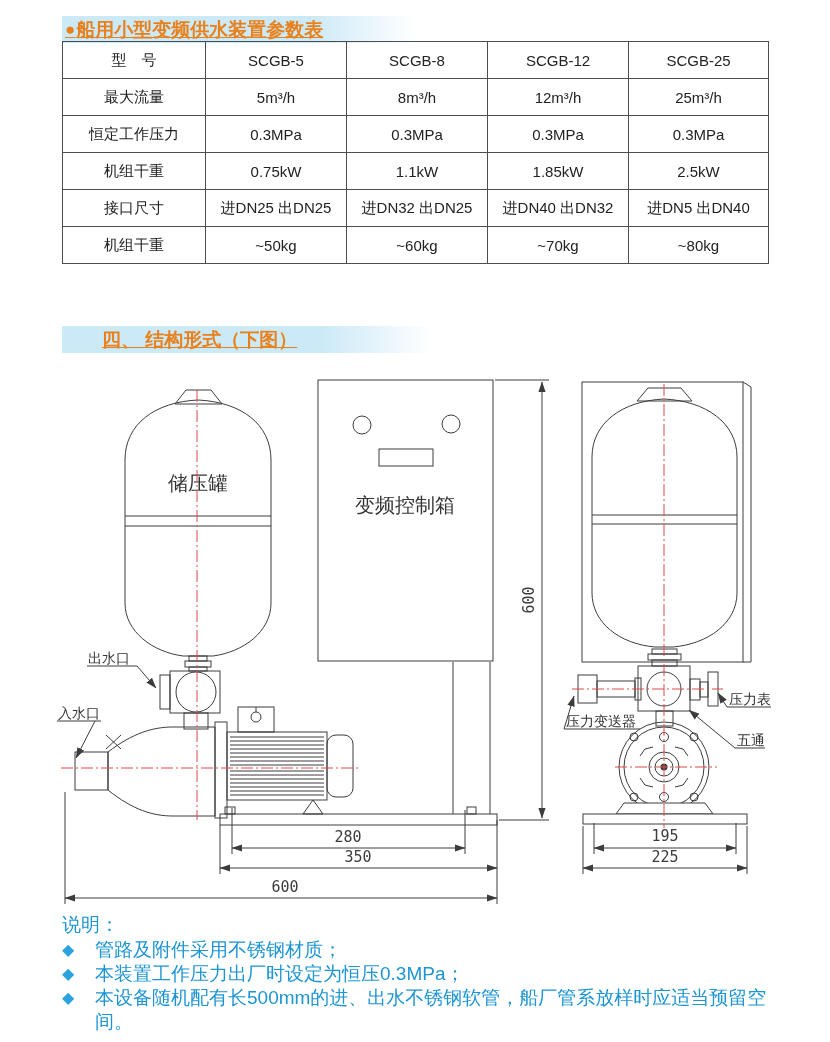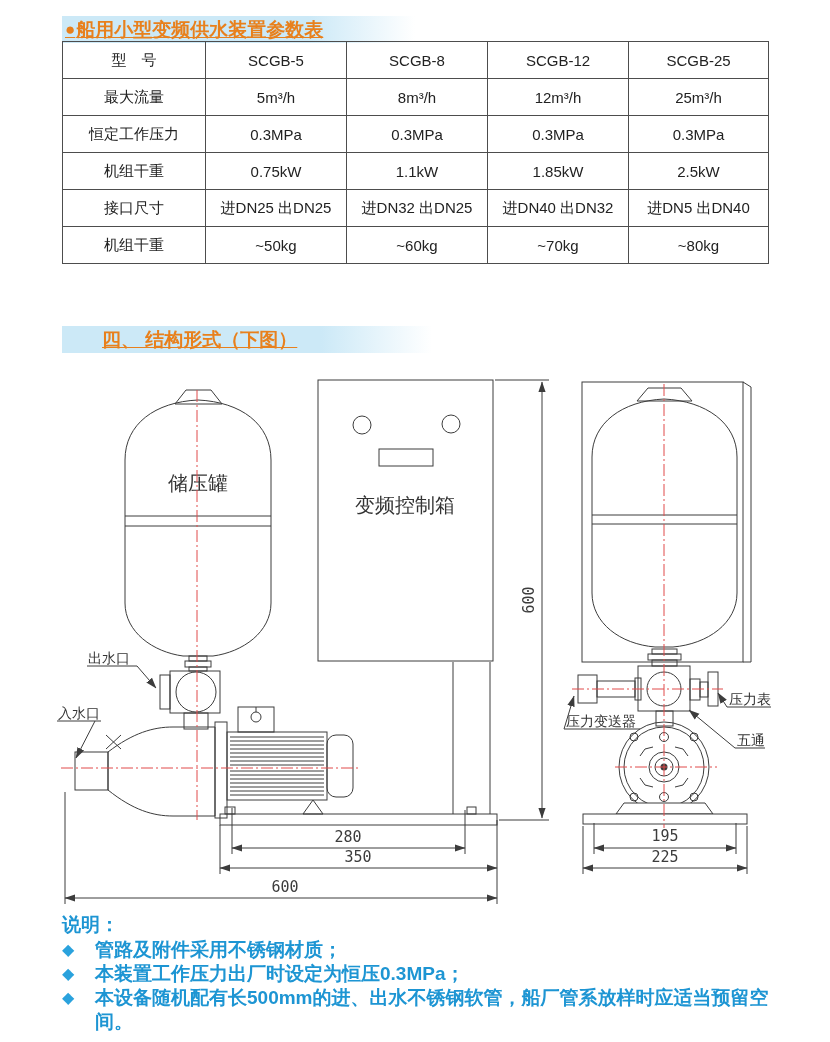--- a/index.html
+++ b/index.html
@@ -13,21 +13,21 @@
   #section-bar{left:62px;top:326px;width:330px;padding-left:40px;}
   .bullet-dot{font-size:17px;vertical-align:1px;margin-right:1px;}
   
   table.params{position:absolute;left:62px;top:41px;width:706px;border-collapse:collapse;
                table-layout:fixed;}
   table.params th,table.params td{border:1px solid #4d4d4d;height:36px;text-align:center;
                vertical-align:middle;font-size:15px;font-weight:400;color:#222;padding:0 2px;
                white-space:nowrap;overflow:hidden;}
   
   .notes{position:absolute;left:62px;top:913px;width:748px;color:#1D95D3;
-         font-weight:700;font-size:19px;line-height:24px;}
+         font-weight:400;font-size:19px;line-height:24px;}
   .note-head{margin-bottom:1px;}
   .note-item{display:flex;}
   .note-bullet{width:21px;flex:0 0 21px;color:#2AA2DD;font-size:16px;}
   .note-text{max-width:707px;margin-left:12px;}
   
   #diagram{position:absolute;left:55px;top:360px;}
   .dwg{stroke:#3C3C3C;stroke-width:1;fill:none;}
   .dwgf{stroke:#3C3C3C;stroke-width:1;fill:#fff;}
   .red{stroke:#E04B4B;stroke-width:1;fill:none;stroke-dasharray:12 3 2 3;}
   .lbl{font-family:"Liberation Sans","DejaVu Sans",sans-serif;font-size:14px;fill:#333;stroke:none;}

